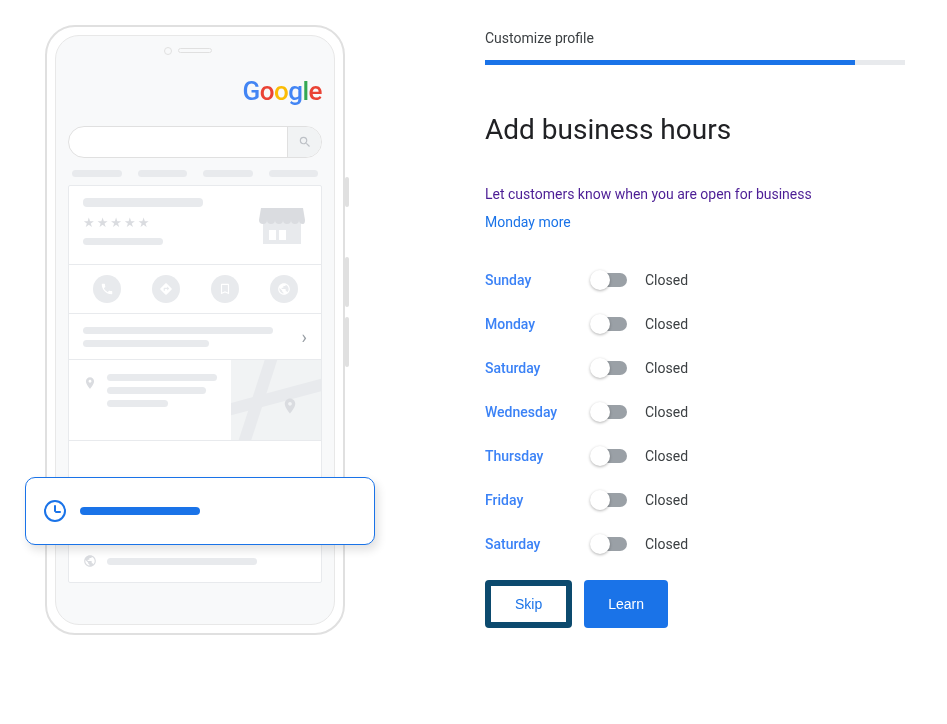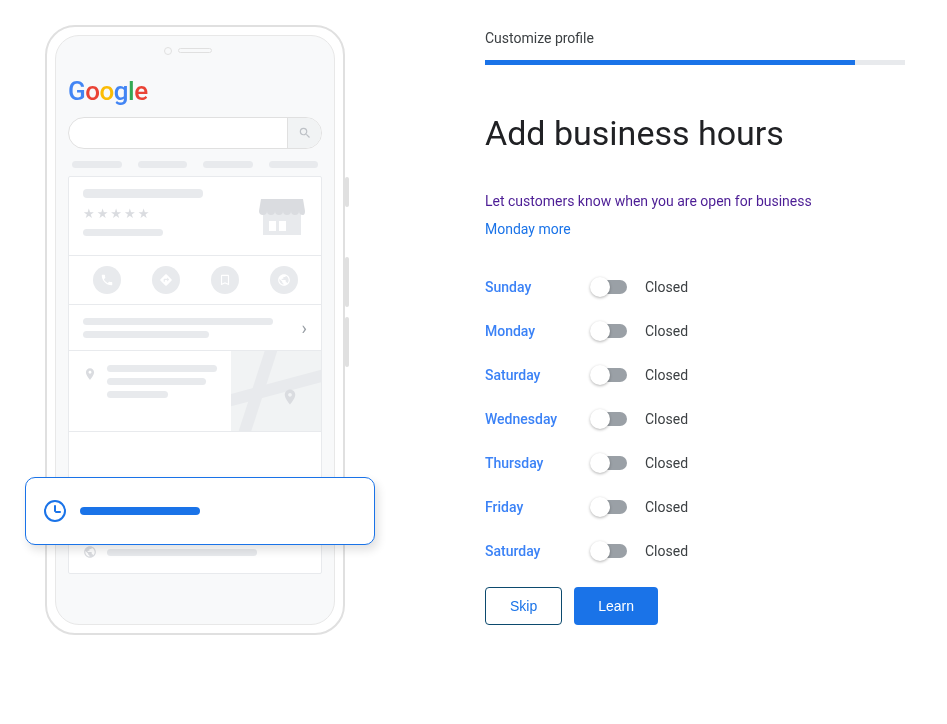--- a/index.html
+++ b/index.html
@@ -65,24 +65,24 @@
       border-radius: 2px;
     }
     .side-btn-1 { top: 150px; height: 30px; }
     .side-btn-2 { top: 230px; height: 50px; }
     .side-btn-3 { top: 290px; height: 50px; }
     .phone-content {
       margin-top: 40px;
       padding: 0 12px;
     }
     .google-logo {
-      text-align: left;
+      text-align: right;
       font-size: 26px;
       font-weight: 500;
-      margin-bottom: 11px;
+      margin-bottom: 20px;
       letter-spacing: -0.5px;
     }
     .g-b { color: #4285F4; }
     .g-r { color: #EA4335; }
     .g-y { color: #FBBC05; }
     .g-g { color: #34A853; }
     .search-bar {
       display: flex;
       border: 1px solid #e0e0e0;
       border-radius: 18px;
@@ -258,21 +258,21 @@
       border-radius: 0;
       overflow: hidden;
       margin-bottom: 48px;
     }
     .progress-fill {
       width: 88%;
       height: 100%;
       background: #1a73e8;
     }
     .heading {
-      font-size: 34px;
+      font-size: 28px;
       font-weight: 400;
       color: #202124;
       margin-bottom: 40px;
     }
     .description {
       font-size: 14px;
       color: #4c1d95;
       margin-bottom: 10px;
     }
     .learn-more {
@@ -324,21 +324,21 @@
     .btn {
       padding: 10px 24px;
       border-radius: 4px;
       font-size: 14px;
       font-weight: 500;
       cursor: pointer;
       border: none;
     }
     .btn-secondary {
       background: #fff;
-      border: 1px solid #0c4a6e;
+      border: 6px solid #0c4a6e;
       color: #1a73e8;
     }
     .btn-primary {
       background: #1a73e8;
       color: #fff;
     }
     .pin-svg { fill: #dadce0; }
   </style>
 </head>
 <body>

